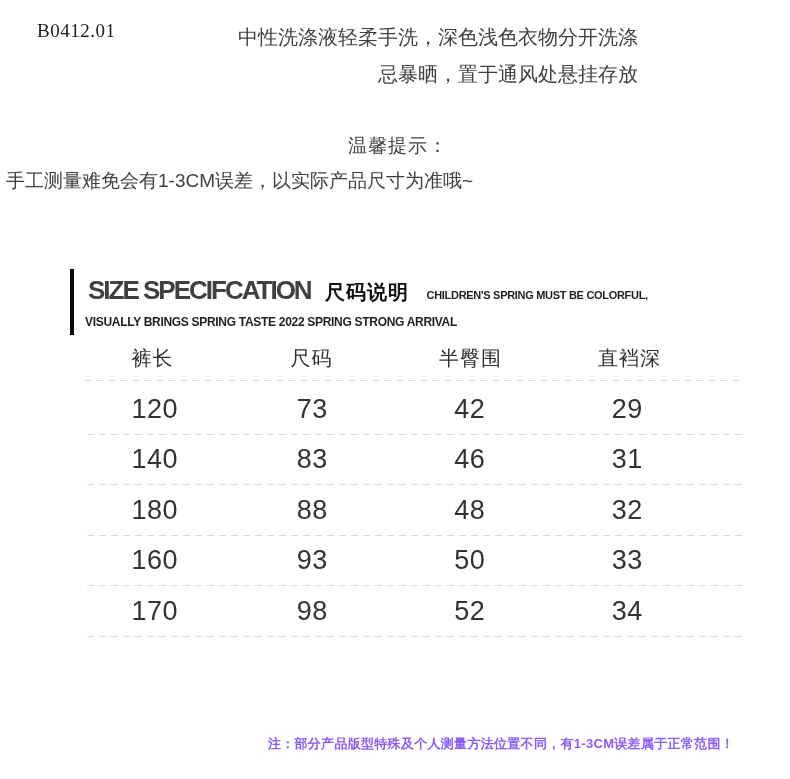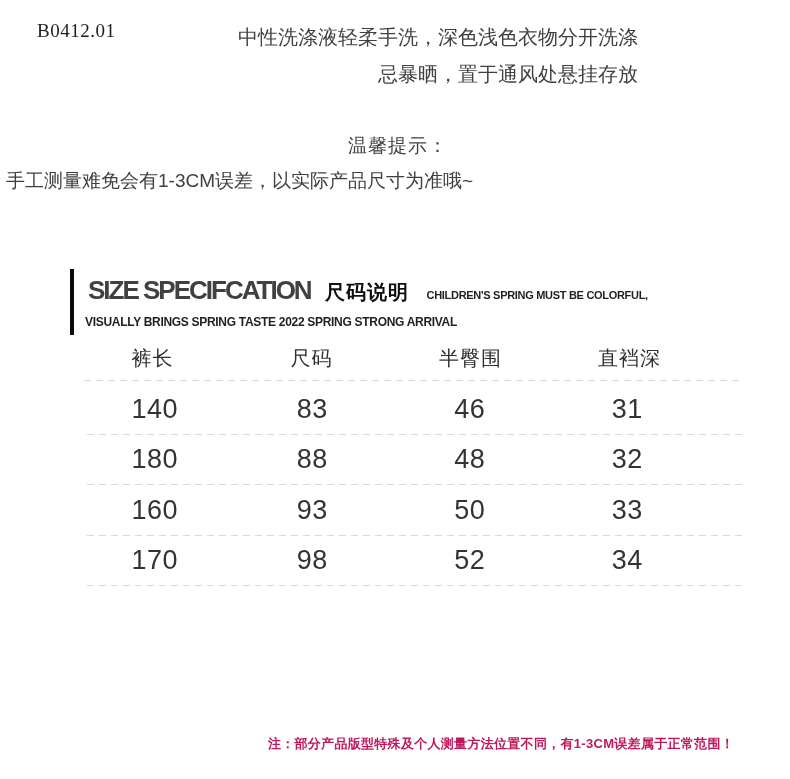--- a/index.html
+++ b/index.html
@@ -51,21 +51,21 @@
   .trow.thead { height:45px; }
   .trow::after {
     content:""; position:absolute; bottom:0; left:14px; width:660px; height:1px;
     background:repeating-linear-gradient(90deg,#dadada 0 7px,transparent 7px 12px);
   }
   .hcell { font-size:20px; color:#2f2f2f; letter-spacing:1px; }
   .vcell { font-size:27px; color:#333333; letter-spacing:0.5px; }
 
   .footer-note {
     position:absolute; top:729px; right:56px;
-    font-size:13px; font-weight:bold; color:#be185d; letter-spacing:0.3px;
+    font-size:13px; font-weight:bold; color:#8b5cf6; letter-spacing:0.3px;
   }
 </style>
 </head>
 <body>
 
 <div class="page">
 
   <div class="product-code">B0412.01</div>
 
   <div class="care-instructions">
@@ -87,20 +87,26 @@
 
   <div class="size-table">
     <div class="trow thead" id="thead-row">
         <div class="hcell">裤长</div>
         <div class="hcell">尺码</div>
         <div class="hcell">半臀围</div>
         <div class="hcell">直裆深</div>
       </div>
     <div id="table-body">
         <div class="trow">
+          <div class="vcell">120</div>
+          <div class="vcell">73</div>
+          <div class="vcell">42</div>
+          <div class="vcell">29</div>
+        </div>
+        <div class="trow">
           <div class="vcell">140</div>
           <div class="vcell">83</div>
           <div class="vcell">46</div>
           <div class="vcell">31</div>
         </div>
         <div class="trow">
           <div class="vcell">180</div>
           <div class="vcell">88</div>
           <div class="vcell">48</div>
           <div class="vcell">32</div>

